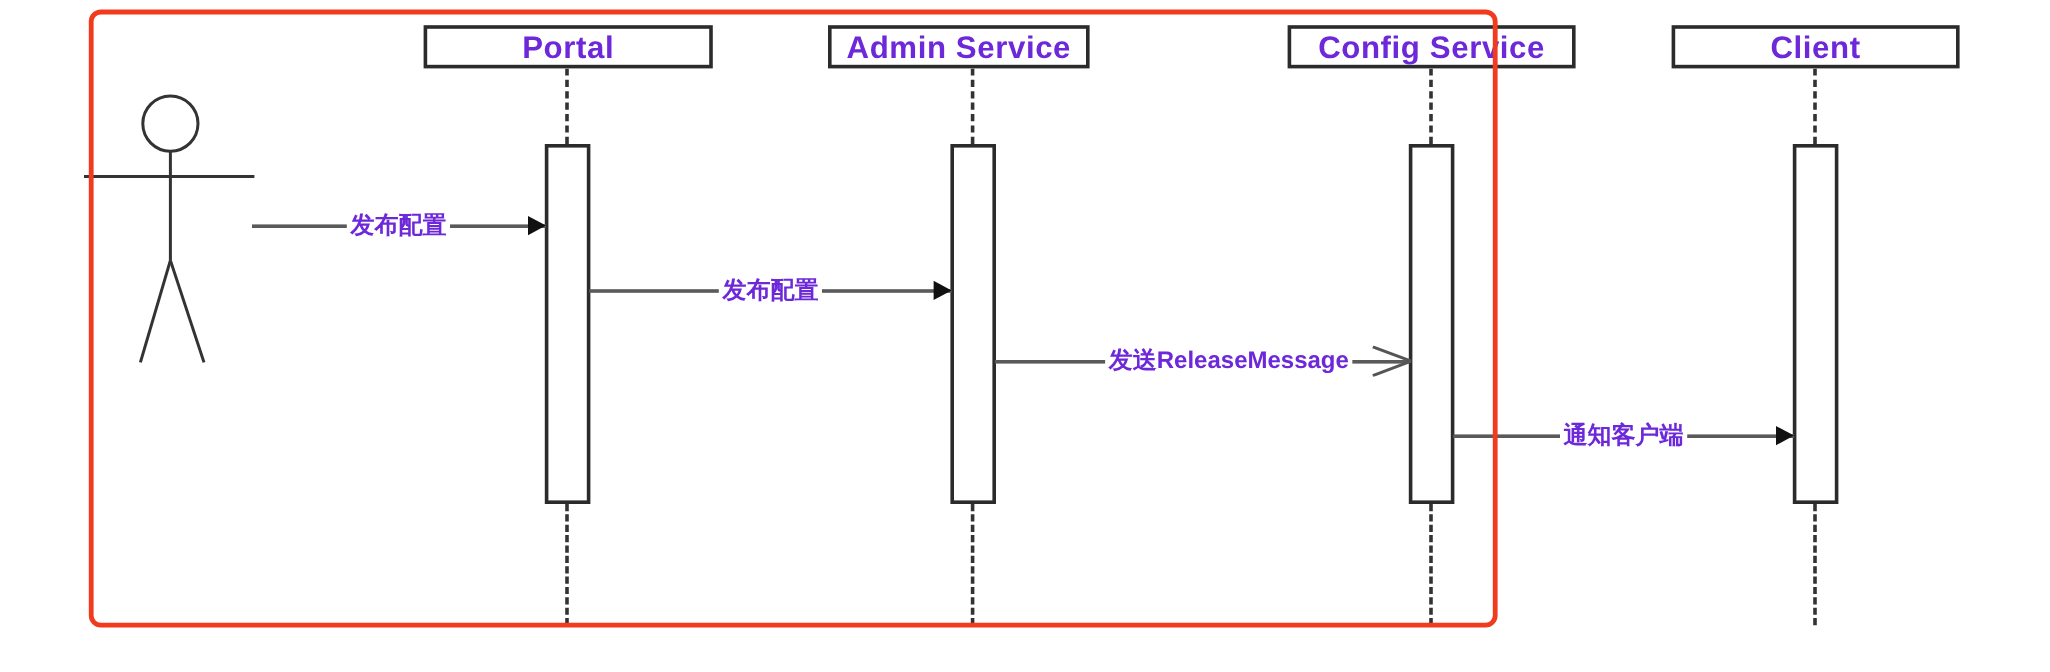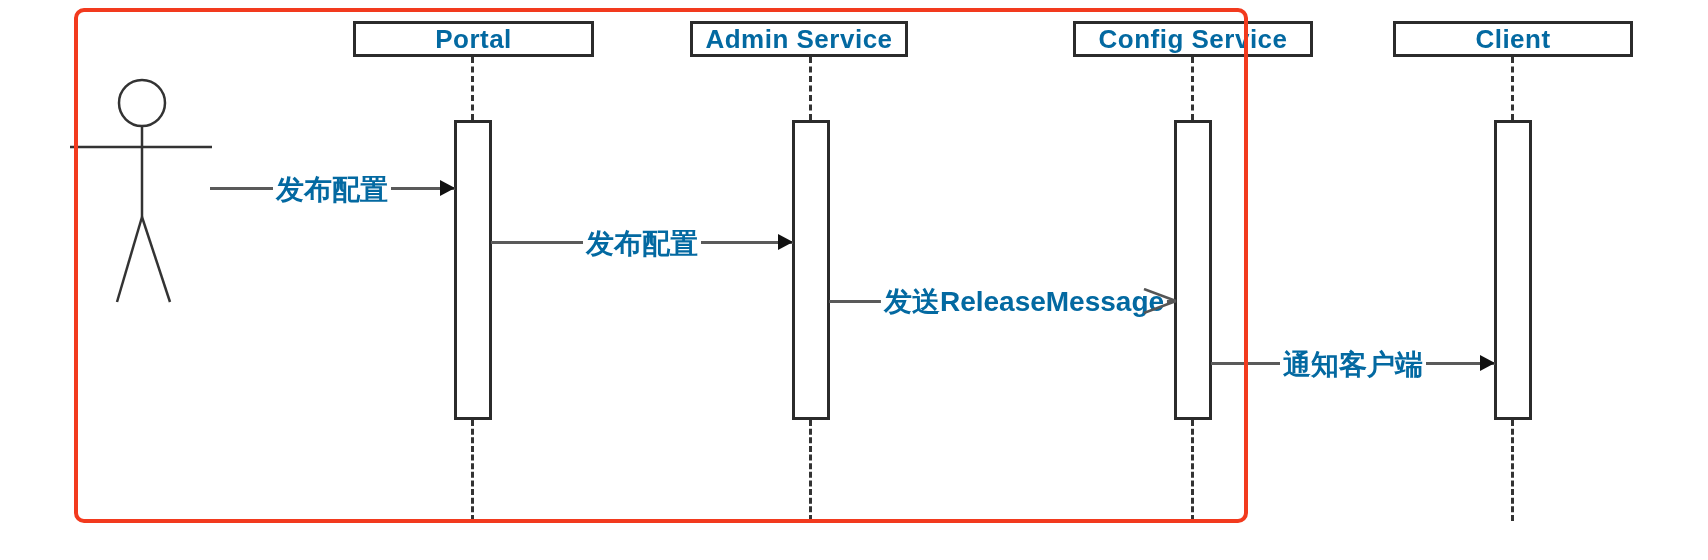--- a/index.html
+++ b/index.html
@@ -1,18 +1,18 @@
 <!DOCTYPE html>
 <html><head>
 <meta charset="utf-8">
 <style>
   html,body{margin:0;padding:0;background:#fff;}
   .stage{
     position:relative;width:1708px;height:560px;background:#fff;overflow:hidden;
-    font-family:"Liberation Sans","DejaVu Sans",sans-serif;color:#0369a1;
+    font-family:"Liberation Sans","DejaVu Sans",sans-serif;color:#6d28d9;
   }
   
   .frame{
     position:absolute;left:74px;top:8px;width:1174px;height:515px;
     border:4px solid #f23a1e;border-radius:10px;box-sizing:border-box;
     background:transparent;z-index:30;pointer-events:none;
   }
   
   .pbox{
     position:absolute;top:21px;height:36px;box-sizing:border-box;
@@ -40,21 +40,21 @@
   
   .arrow-solid{
     position:absolute;width:0;height:0;z-index:12;
     border-top:8px solid transparent;border-bottom:8px solid transparent;
     border-left:15px solid #111;
   }
   
   .msg-label{
     position:absolute;transform:translate(-50%,-50%);z-index:10;
     background:#fff;padding:0 3px;white-space:nowrap;
-    font-weight:bold;font-size:28px;line-height:27px;text-align:center;
+    font-weight:bold;font-size:20px;line-height:27px;text-align:center;
   }
   .open-arrow{position:absolute;z-index:12;}
   .actor{position:absolute;left:60px;top:75px;z-index:4;}
 </style>
 </head>
 <body>
 
 <div class="stage">
 
   <svg class="actor" width="160" height="235" viewBox="0 0 160 235">

